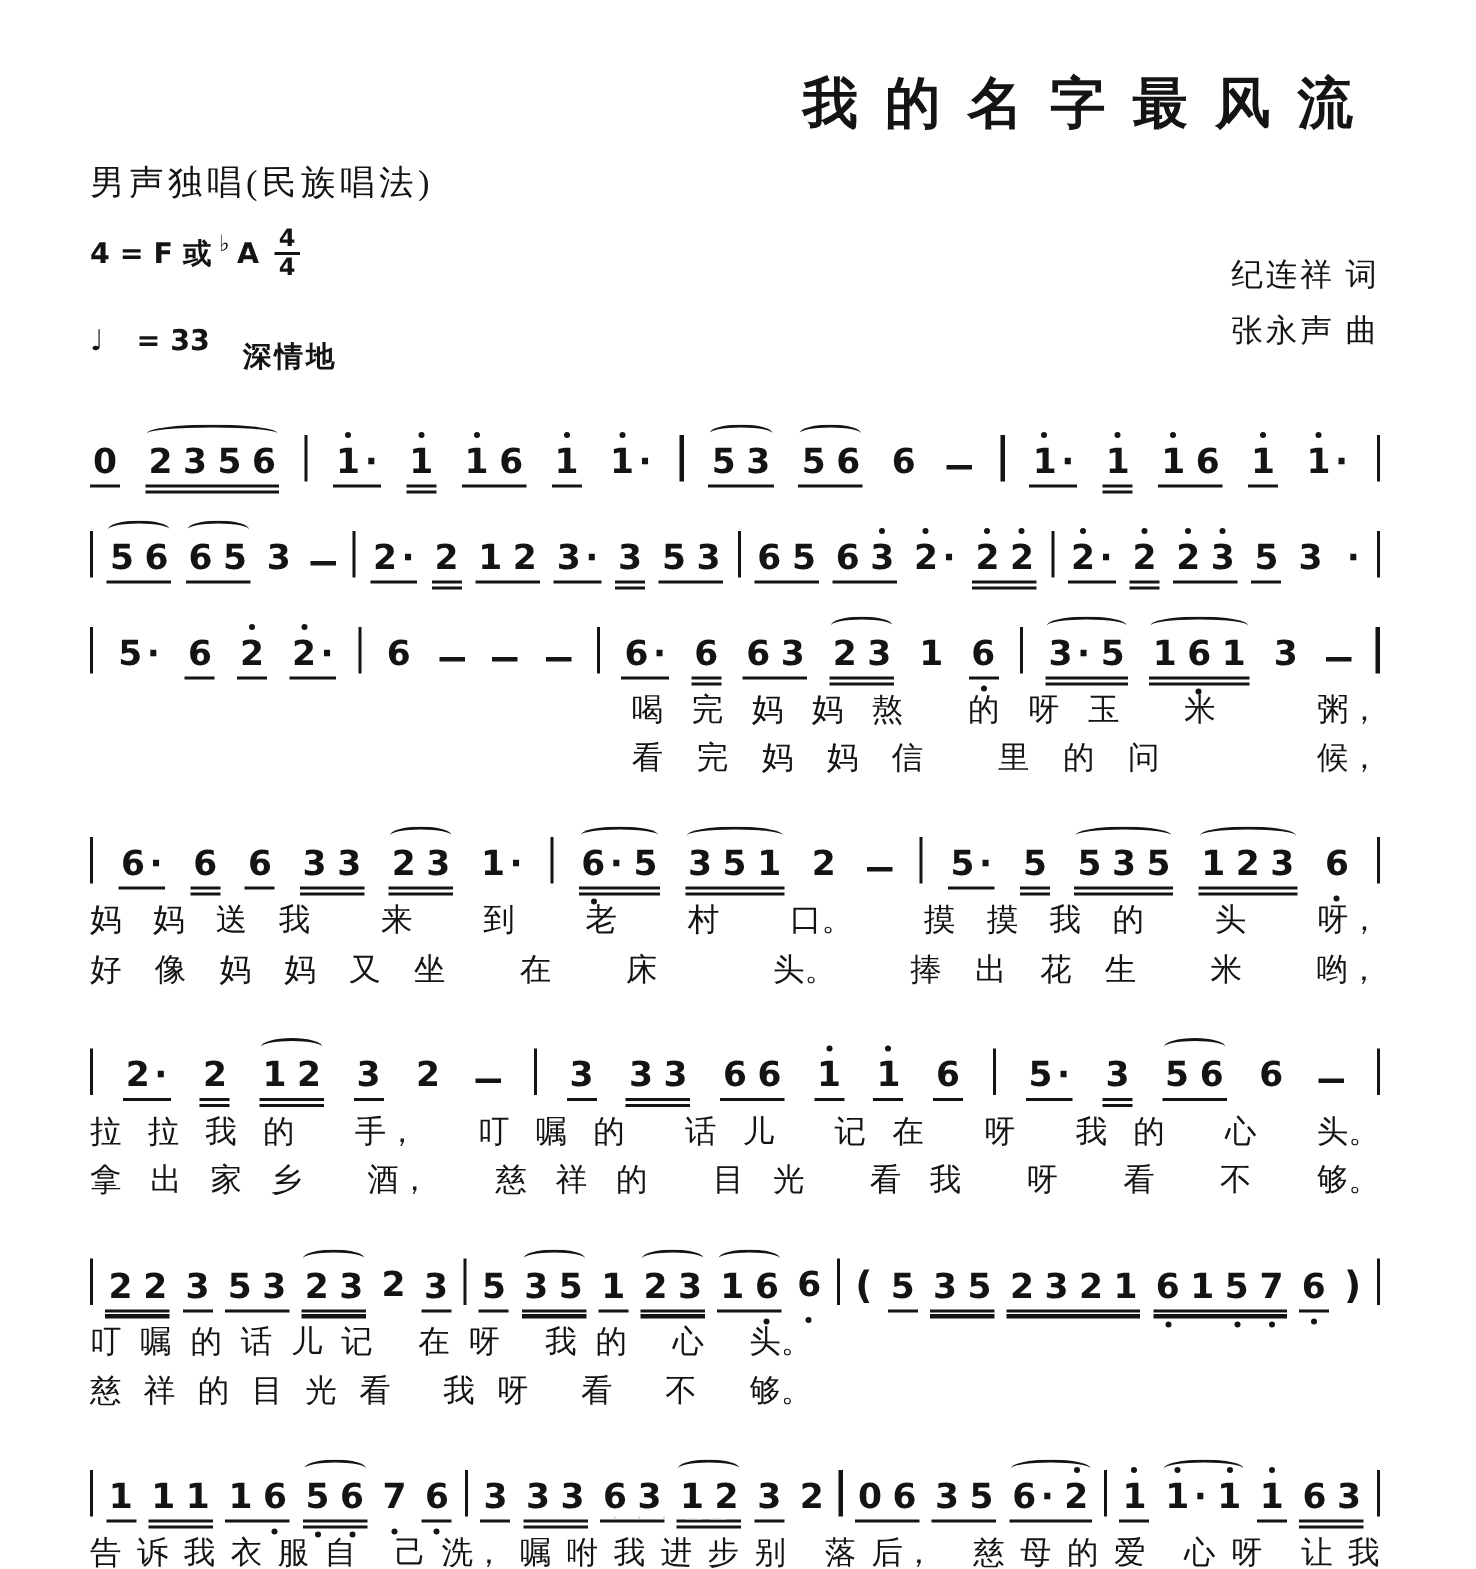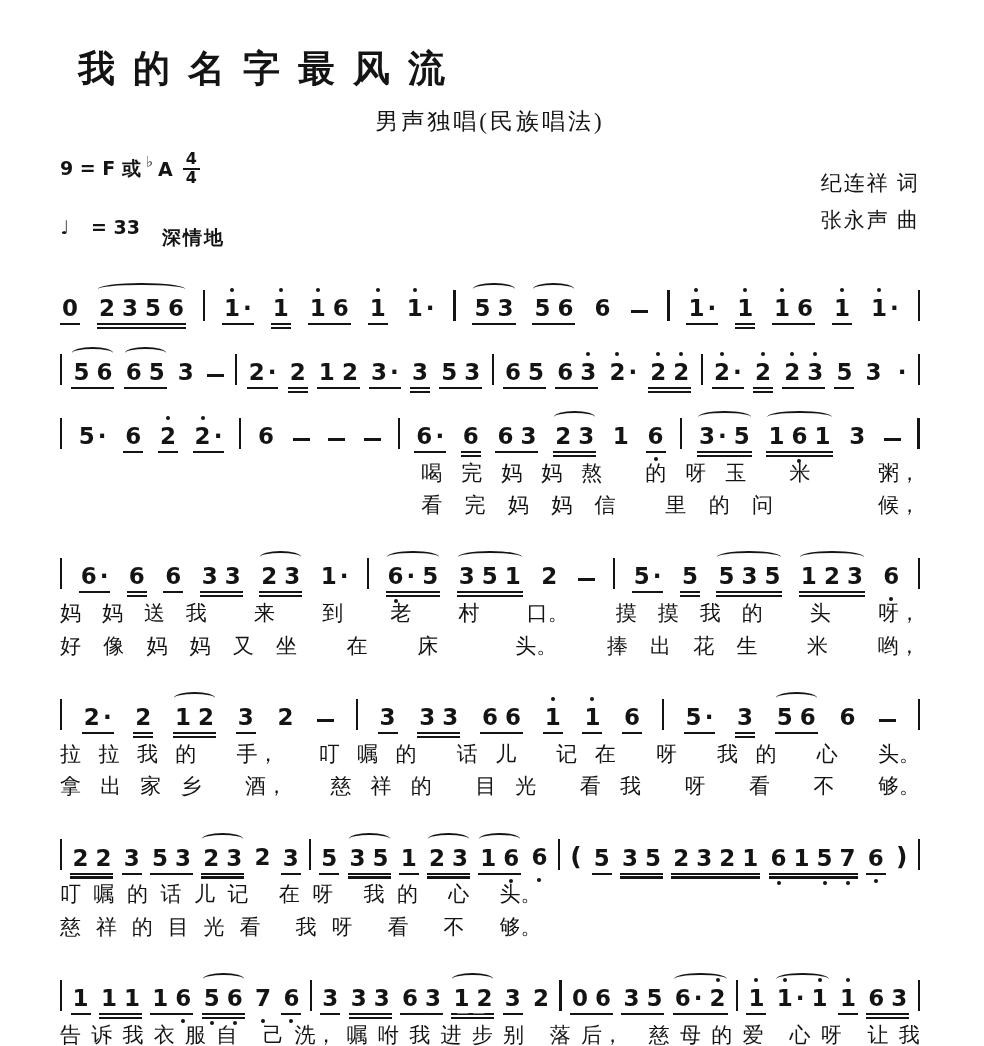--- a/index.html
+++ b/index.html
@@ -1,21 +1,21 @@
 <!DOCTYPE html>
 <html><head>
 <meta charset="utf-8">
 <style>
   html,body{margin:0;padding:0;background:#ffffff;}
   body{width:984px;height:1046px;color:#141414;font-family:"Liberation Serif",serif;overflow:hidden;position:relative;}
   .page{box-sizing:border-box;padding:44px 64px 0 60px;}
 
   
-  .title{text-align:left;font-size:37px;font-weight:600;letter-spacing:18px;text-indent:18px;}
-  .subtitle{text-align:center;font-size:23px;letter-spacing:3px;margin-top:12px;}
+  .title{text-align:right;font-size:37px;font-weight:600;letter-spacing:18px;text-indent:18px;}
+  .subtitle{text-align:left;font-size:23px;letter-spacing:3px;margin-top:12px;}
   .meta{display:flex;justify-content:space-between;align-items:flex-start;margin-top:14px;}
   .keyline{font-family:"DejaVu Sans",sans-serif;font-weight:bold;font-size:19px;display:flex;align-items:center;gap:5px;}
   .flat{font-size:15px;position:relative;top:-7px;}
   .meter{display:inline-flex;flex-direction:column;align-items:center;line-height:1.02;font-size:16px;margin-left:5px;}
   .meter .m-top{border-bottom:2px solid #141414;padding:0 3px 1px;}
   .tempoline{font-family:"DejaVu Sans",sans-serif;font-weight:bold;font-size:19px;margin-top:16px;display:flex;gap:22px;align-items:center;}
   .expr{font-family:"Liberation Serif",serif;font-weight:bold;letter-spacing:2px;margin-top:22px;}
   .credits{font-size:21px;line-height:1.75;margin-top:14px;letter-spacing:2px;}
 
   
@@ -51,21 +51,21 @@
 <body>
 
 <div class="page">
 
   <div class="title">我的名字最风流</div>
   <div class="subtitle">男声独唱(民族唱法)</div>
 
   <div class="meta">
     <div>
       <div class="keyline">
-        <span>9 = F 或</span>
+        <span>4 = F 或</span>
           <span class="flat">♭</span>
           <span>A</span>
         <span class="meter">
           <span class="m-top">4</span>
           <span class="m-bot">4</span>
         </span>
       </div>
       <div class="tempoline">
         <span>♩</span>
         <span>= 33</span>

